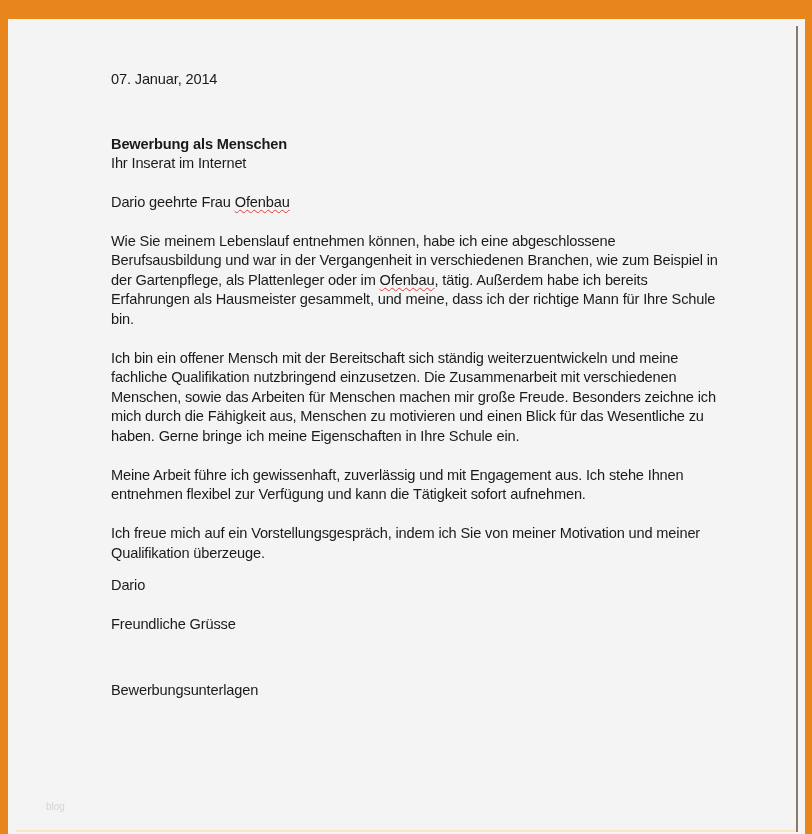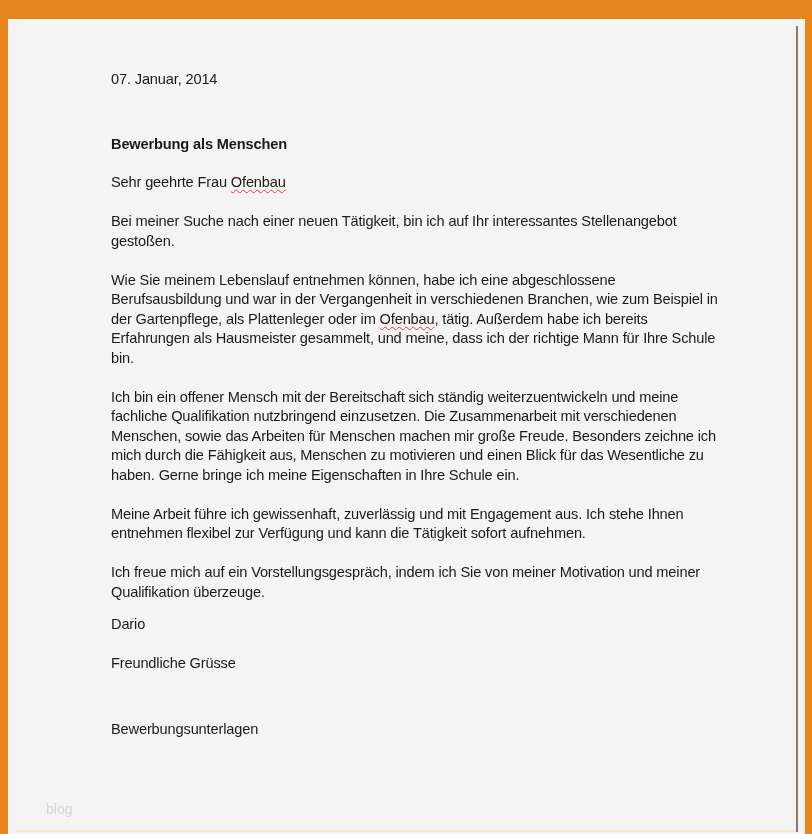--- a/index.html
+++ b/index.html
@@ -33,38 +33,38 @@
     .subject-block { margin-top: 45px; }
     .subject { font-weight: bold; }
     .salutation { margin-top: 19px; }
     .para { margin-top: 19.5px; }
     .closing { margin-top: 19.5px; }
     .signature { margin-top: 13px; }
     .enclosure { margin-top: 46px; }
     .spell { text-decoration: underline wavy #e23a3a; text-decoration-thickness: 1px; text-underline-offset: 2px; }
     .watermark {
       position: absolute; left: 38px; top: 782px;
-      font-size: 14px; color: #d4d4d4;
+      font-size: 10px; color: #d4d4d4;
     }
   </style>
 </head>
 <body>
 
 <div class="frame">
   <div class="page">
     <div class="content">
       <p class="block date">07. Januar, 2014</p>
 
       <div class="subject-block">
         <p class="block subject">Bewerbung als Menschen</p>
+        <p class="block">Ihr Inserat im Internet</p>
       </div>
 
-      <p class="block salutation"><span>Sehr geehrte Frau </span><span class="spell">Ofenbau</span></p>
+      <p class="block salutation"><span>Dario geehrte Frau </span><span class="spell">Ofenbau</span></p>
 
-      <p class="block para">Bei meiner Suche nach einer neuen Tätigkeit, bin ich auf Ihr interessantes  Stellenangebot gestoßen.</p>
 
       <p class="block para"><span>Wie Sie meinem Lebenslauf entnehmen können, habe ich eine abgeschlossene Berufsausbildung und war in der Vergangenheit in verschiedenen Branchen, wie zum Beispiel in der Gartenpflege, als Plattenleger oder im </span><span class="spell">Ofenbau</span><span>, tätig. Außerdem habe ich bereits Erfahrungen als Hausmeister gesammelt, und meine, dass ich der richtige Mann für Ihre Schule bin.</span></p>
 
       <p class="block para">Ich bin ein offener Mensch mit der Bereitschaft sich ständig weiterzuentwickeln und meine fachliche Qualifikation nutzbringend  einzusetzen.  Die Zusammenarbeit mit verschiedenen Menschen, sowie das Arbeiten  für Menschen machen mir große Freude.  Besonders  zeichne ich mich durch die Fähigkeit aus, Menschen zu motivieren und einen Blick für das Wesentliche zu haben.  Gerne bringe ich meine Eigenschaften in Ihre Schule ein.</p>
 
       <p class="block para">Meine Arbeit führe ich gewissenhaft, zuverlässig und mit Engagement aus. Ich stehe Ihnen entnehmen flexibel zur Verfügung und kann die Tätigkeit sofort aufnehmen.</p>
 
       <p class="block para">Ich freue mich auf ein Vorstellungsgespräch,  indem ich Sie von meiner Motivation und meiner Qualifikation überzeuge.</p>
 
       <p class="block signature">Dario</p>

